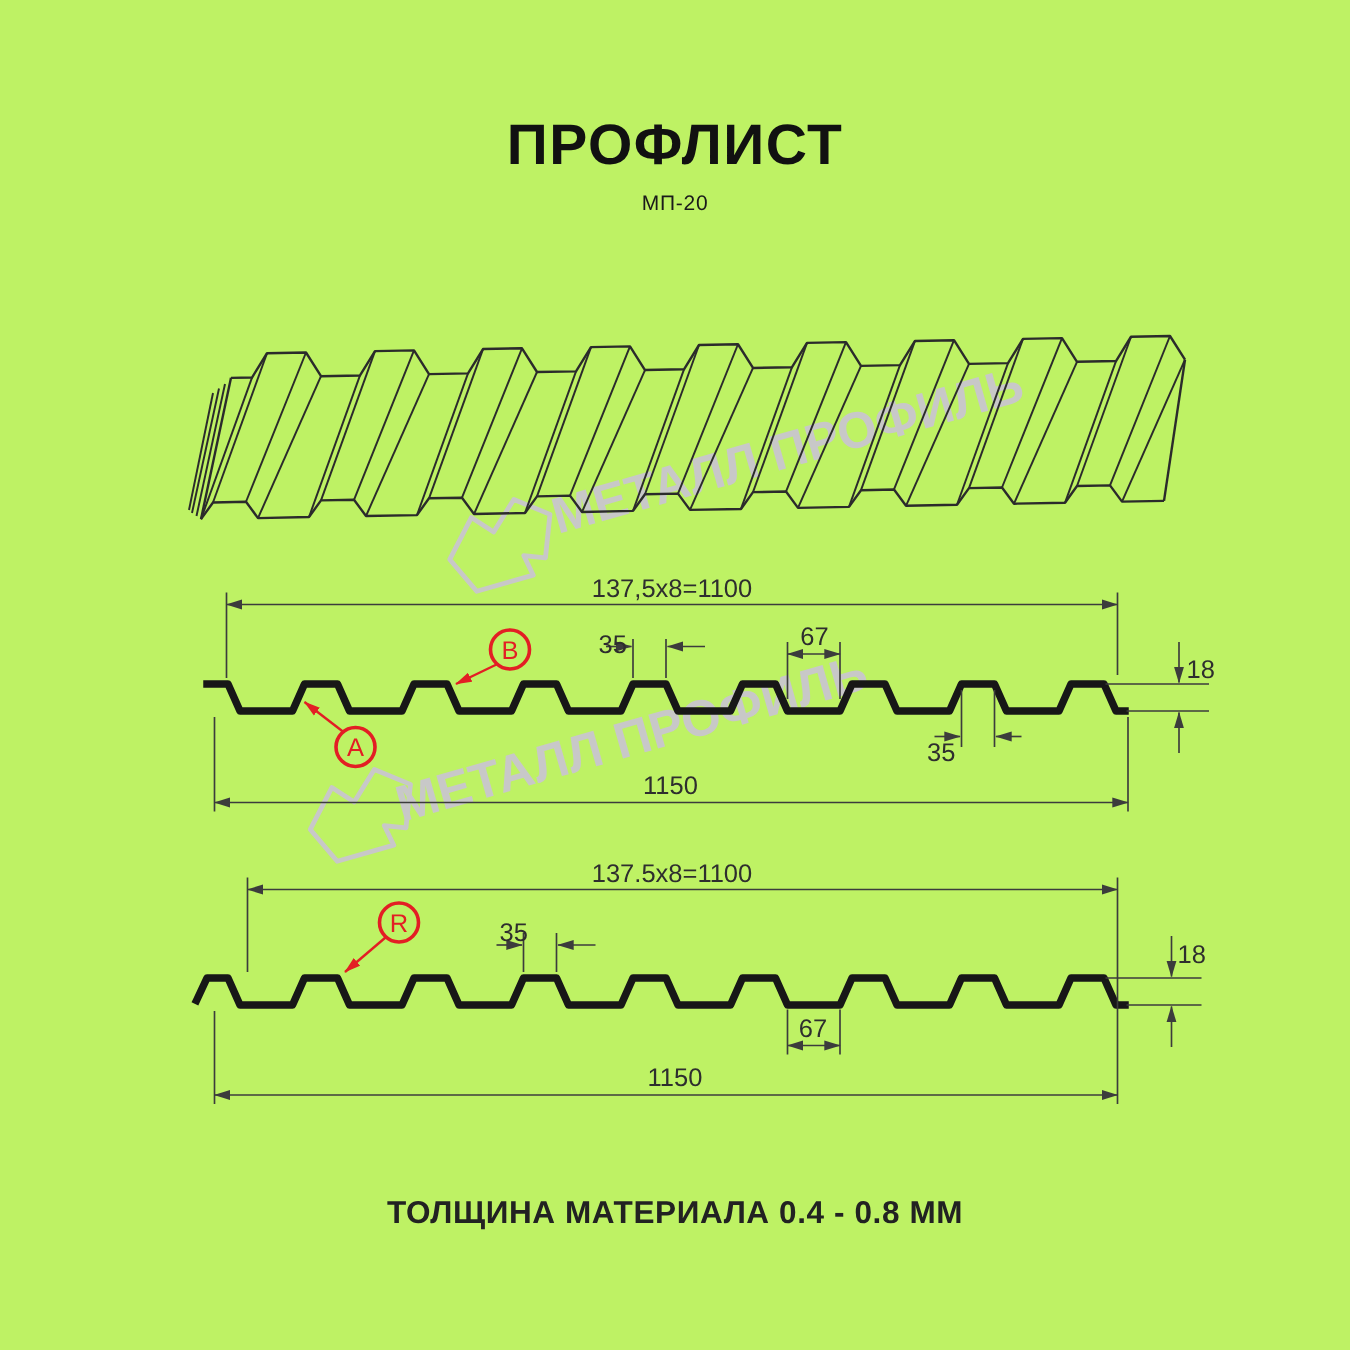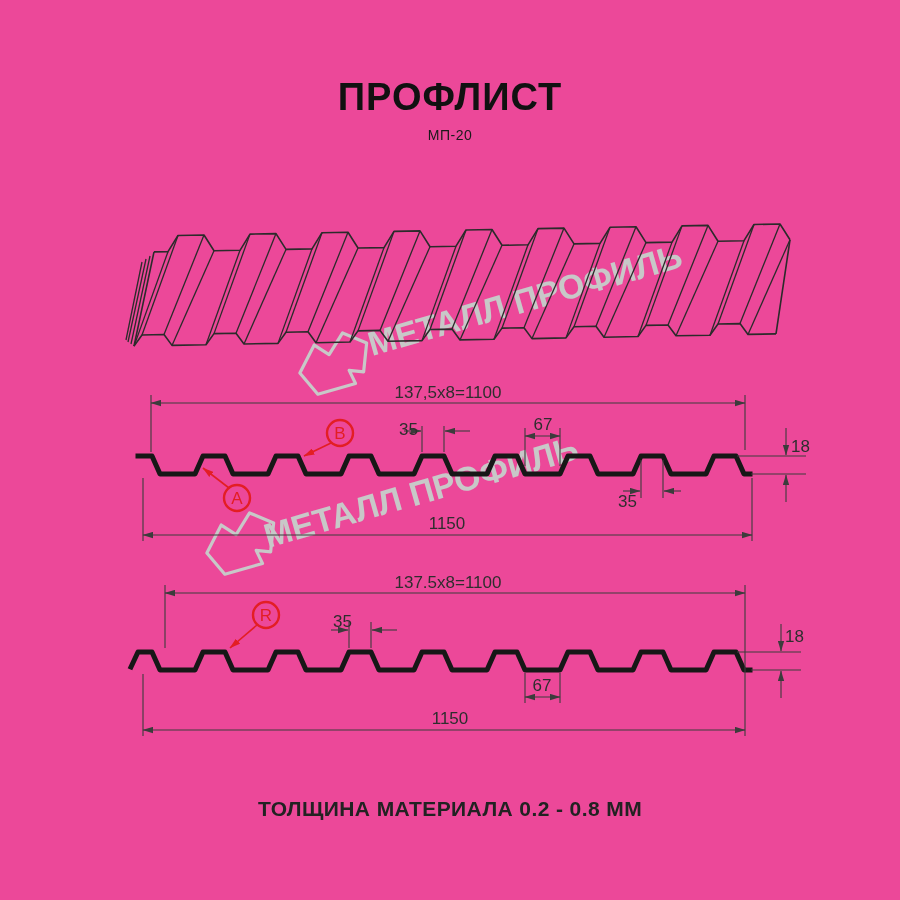--- a/index.html
+++ b/index.html
@@ -1,16 +1,16 @@
 <!DOCTYPE html>
 <html><head>
 <meta charset="utf-8">
 <style>
   html,body{margin:0;padding:0;background:#fff;}
-  #page{position:relative;width:900px;height:900px;background:#ec4899;overflow:hidden;
+  #page{position:relative;width:900px;height:900px;background:#bef264;overflow:hidden;
         font-family:"Liberation Sans",sans-serif;}
   .center-text{position:absolute;left:0;width:900px;text-align:center;color:#111;}
   #title{top:76px;font-size:38px;font-weight:800;letter-spacing:1px;}
   #subtitle{top:127px;font-size:14px;font-weight:500;letter-spacing:0.5px;color:#1a1a1a;}
   #footer{top:797px;font-size:21px;font-weight:600;letter-spacing:0.4px;color:#222;}
   svg{position:absolute;left:0;top:0;}
   .ext{stroke:#3c3c3c;stroke-width:1.1;fill:none;}
   .dimline{stroke:#3c3c3c;stroke-width:1.1;}
   text.dim{font-family:"Liberation Sans",sans-serif;font-size:17px;fill:#2e2e2e;}
   .profile{stroke:#171717;stroke-width:5;fill:none;stroke-linejoin:round;stroke-linecap:square;}
@@ -185,14 +185,14 @@
       </g>
 
       <g>
         <line class="redline" x1="257" y1="625" x2="230" y2="648" marker-end="url(#arwRed)"></line>
         <circle class="redcircle" cx="266" cy="615" r="13"></circle>
         <text class="redlabel" x="266" y="621" text-anchor="middle">R</text>
       </g>
     </g>
   </svg>
 
-  <div id="footer" class="center-text">ТОЛЩИНА МАТЕРИАЛА 0.2 - 0.8 ММ</div>
+  <div id="footer" class="center-text">ТОЛЩИНА МАТЕРИАЛА 0.4 - 0.8 ММ</div>
 </div>
 
 </body></html>

